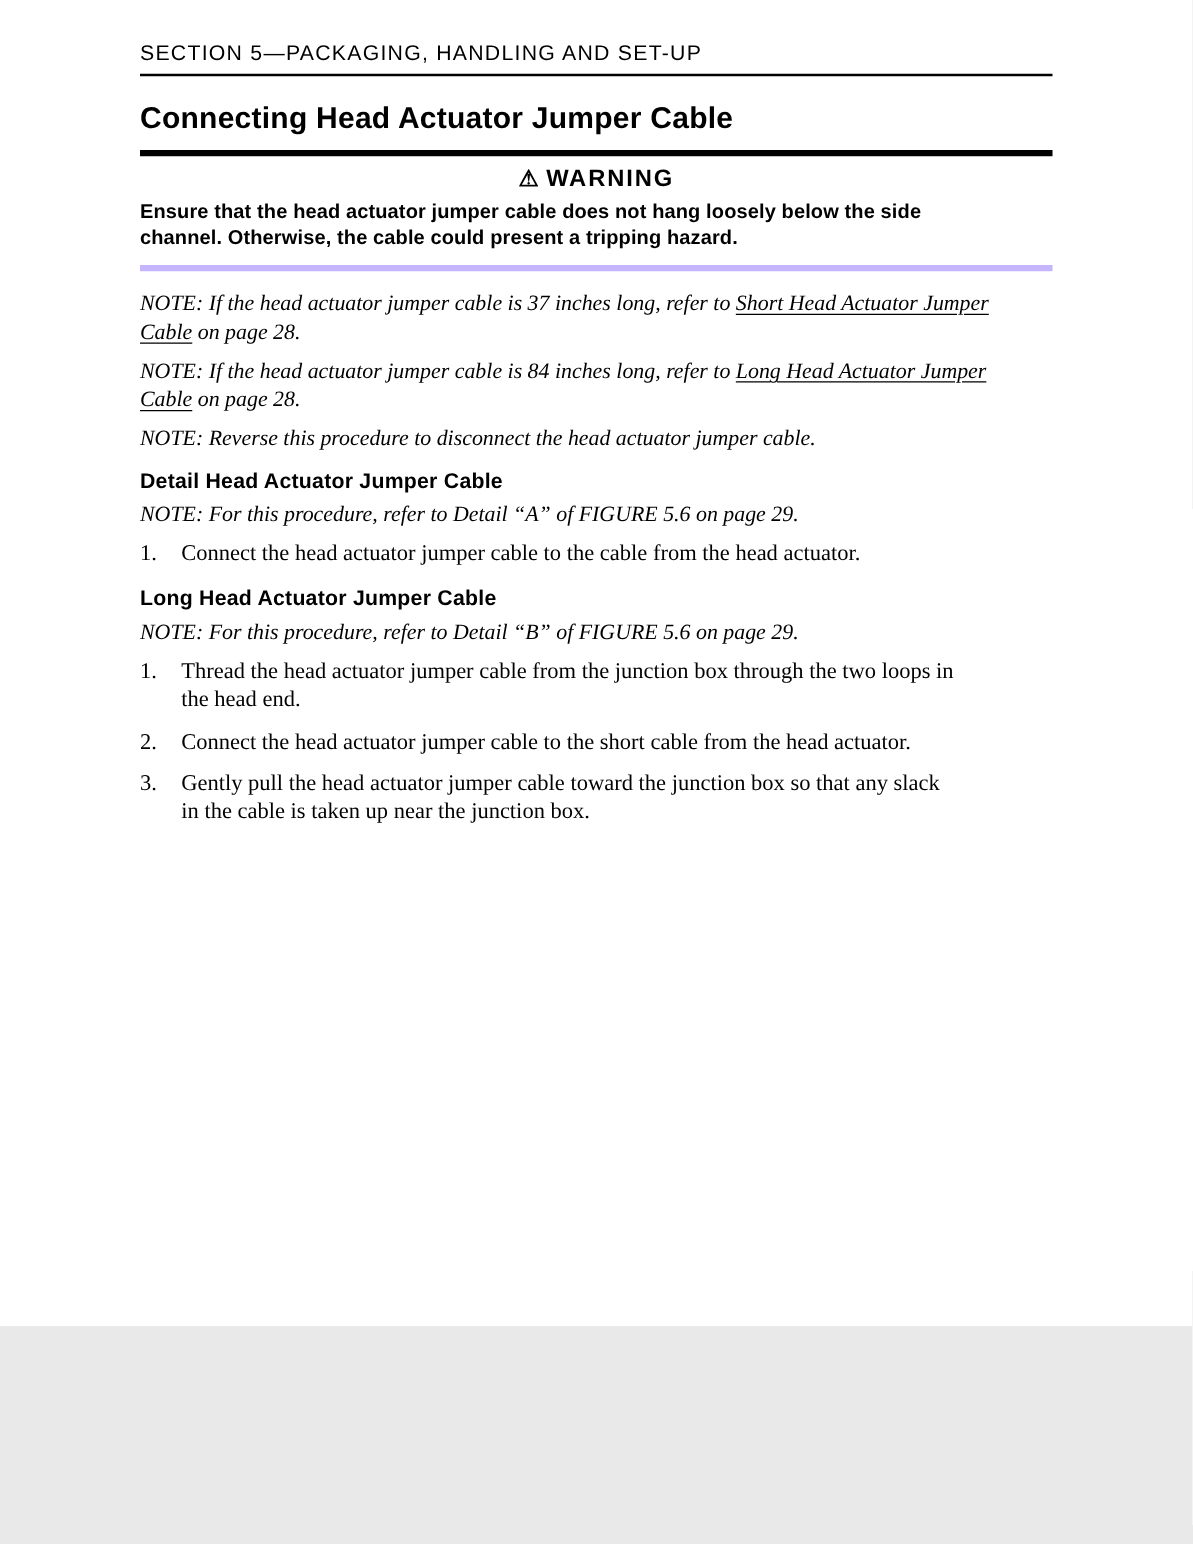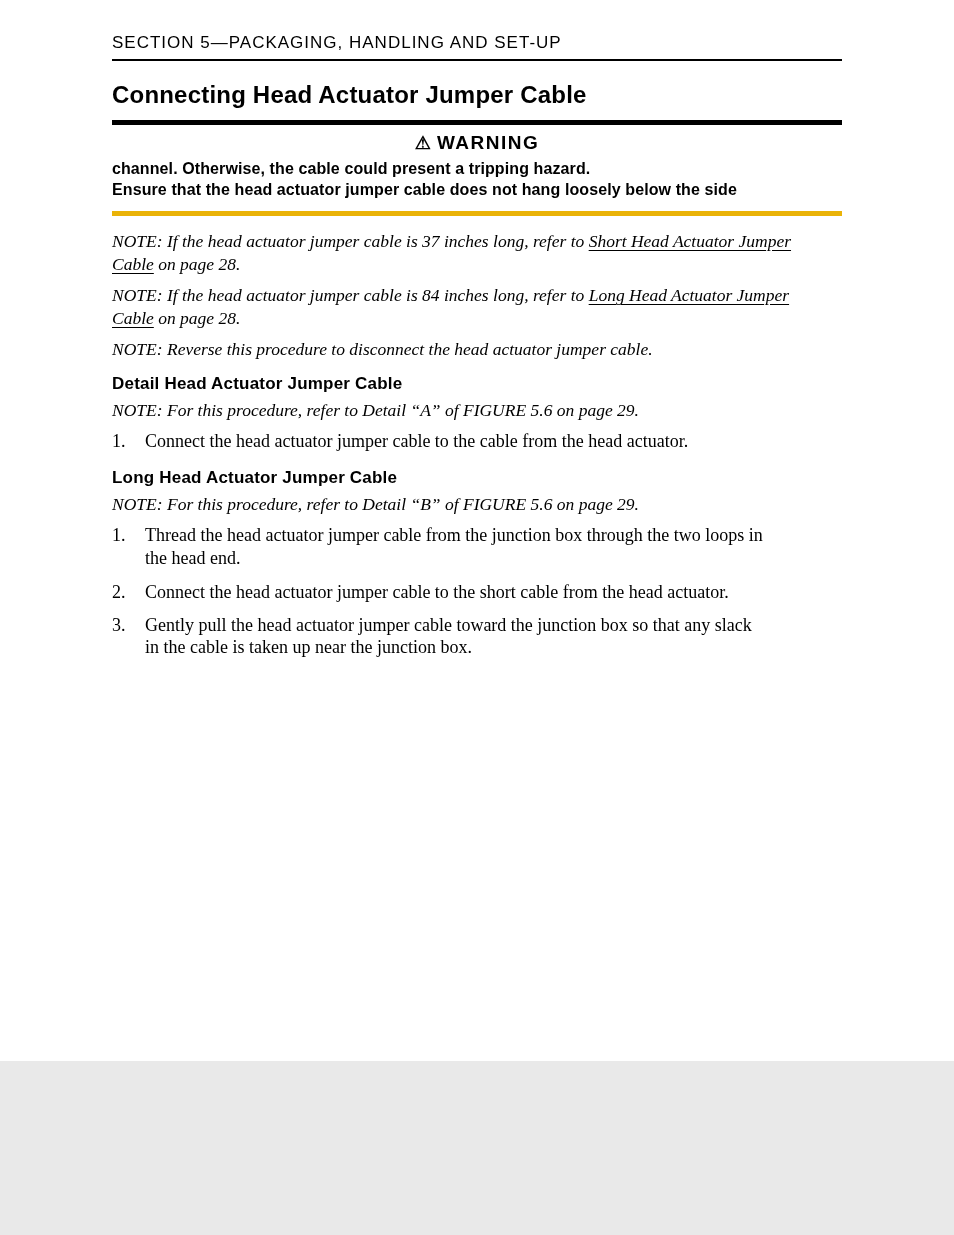--- a/index.html
+++ b/index.html
@@ -37,21 +37,21 @@
     font-weight:bold;
     font-size:24px;
     line-height:26px;
     letter-spacing:0.2px;
   }
 
   
   .warning-box {
     margin-top:12px;
     border-top:5px solid #000;
-    border-bottom:5px solid #eab308;
+    border-bottom:5px solid #c4b5fd;
     padding:6px 0 11px 0;
   }
   .warning-title {
     text-align:center;
     font-family:"Liberation Sans", sans-serif;
     font-weight:bold;
     font-size:19px;
     line-height:24px;
     letter-spacing:1.5px;
   }
@@ -131,22 +131,22 @@
 
     <div class="running-header">SECTION 5—PACKAGING, HANDLING AND SET-UP</div>
 
     <h1 class="page-title">Connecting Head Actuator Jumper Cable</h1>
 
     <div class="warning-box">
       <div class="warning-title">
         <span class="tri">⚠</span><span>WARNING</span>
       </div>
       <div class="warning-text">
+        <span class="line">Ensure that the head actuator jumper cable does not hang loosely below the side</span>
         <span class="line">channel. Otherwise, the cable could present a tripping hazard.</span>
-        <span class="line">Ensure that the head actuator jumper cable does not hang loosely below the side</span>
       </div>
     </div>
 
     <p class="note">
       <span class="line"><span>NOTE: If the head actuator jumper cable is 37 inches long, refer to </span><span class="u">Short Head Actuator Jumper</span></span>
       <span class="line"><span class="u">Cable</span><span> on page 28.</span></span>
     </p>
 
     <p class="note tight">
       <span class="line"><span>NOTE: If the head actuator jumper cable is 84 inches long, refer to </span><span class="u">Long Head Actuator Jumper</span></span>

